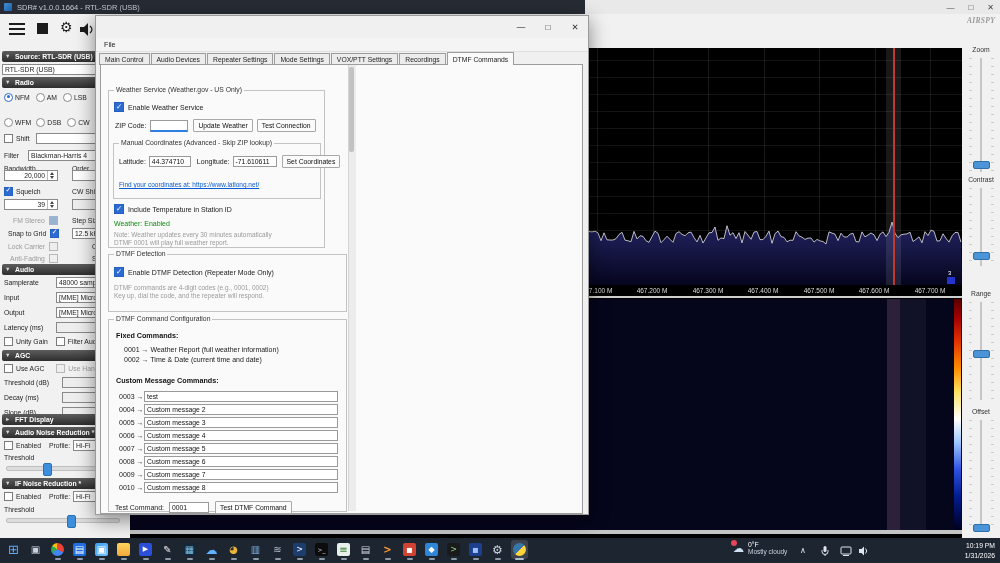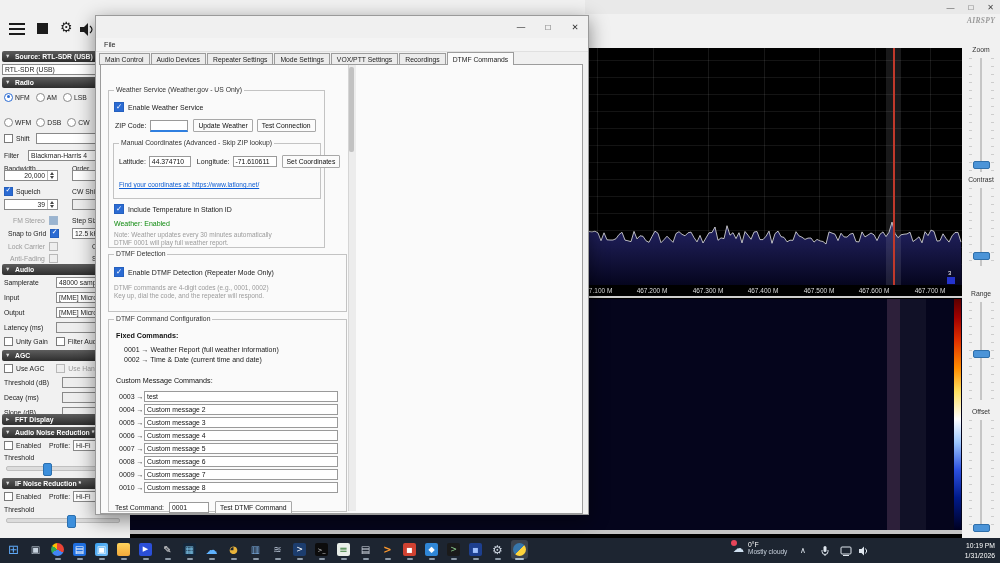--- a/index.html
+++ b/index.html
@@ -97,20 +97,24 @@
   .wx .cl{position:relative;font-family:"DejaVu Sans",sans-serif;font-size:11px;color:#cfe0f0;margin-right:4px;}
   .wx .badge{position:absolute;left:-2px;top:-2px;width:6px;height:6px;border-radius:50%;background:#e6455a;}
   .wx .l1{font-size:6.8px;}
   .wx .l2{font-size:6.5px;color:#c9d2de;}
 </style>
 </head>
 <body>
 
 <div id="screen">
 
+  <div class="abs t-dark">
+    <span class="t-ico"></span>
+    <span>SDR# v1.0.0.1664 - RTL-SDR (USB)</span>
+  </div>
   <div class="abs t-light"></div>
   <div class="winbtns">
     <span>—</span>
     <span>□</span>
     <span>✕</span>
   </div>
 
   <span class="abs" style="left:9px;top:23px;">
       <i class="burger"></i>
     </span>
@@ -445,21 +449,21 @@
       <span>Enable DTMF Detection (Repeater Mode Only)</span>
     </div>
     <span class="abs note" style="left:18px;top:268px;">DTMF commands are 4-digit codes (e.g., 0001, 0002)</span>
     <span class="abs note" style="left:18px;top:276px;">Key up, dial the code, and the repeater will respond.</span>
 
     <div class="grp" style="left:12px;top:303px;width:237px;height:191px;"></div>
     <span class="glab" style="left:18px;top:299px;">DTMF Command Configuration</span>
     <span class="abs" style="left:20px;top:315px;font-size:7.2px;font-weight:bold;color:#111;">Fixed Commands:</span>
     <span class="abs" style="left:28px;top:330px;font-size:7px;color:#1a1a1a;">0001 → Weather Report (full weather information)</span>
     <span class="abs" style="left:28px;top:340px;font-size:7px;color:#1a1a1a;">0002 → Time &amp; Date (current time and date)</span>
-    <span class="abs" style="left:20px;top:360px;font-size:7.2px;font-weight:normal;color:#111;">Custom Message Commands:</span>
+    <span class="abs" style="left:20px;top:360px;font-size:7.2px;font-weight:bold;color:#111;">Custom Message Commands:</span>
 
     <div class="drow" style="left:23px;top:375px;">
       <span style="width:24px;">0003 →</span>
       <span class="din" style="margin-left:1px;width:188px;">test</span>
     </div>
     <div class="drow" style="left:23px;top:388px;">
       <span style="width:24px;">0004 →</span>
       <span class="din" style="margin-left:1px;width:188px;">Custom message 2</span>
     </div>
     <div class="drow" style="left:23px;top:401px;">

